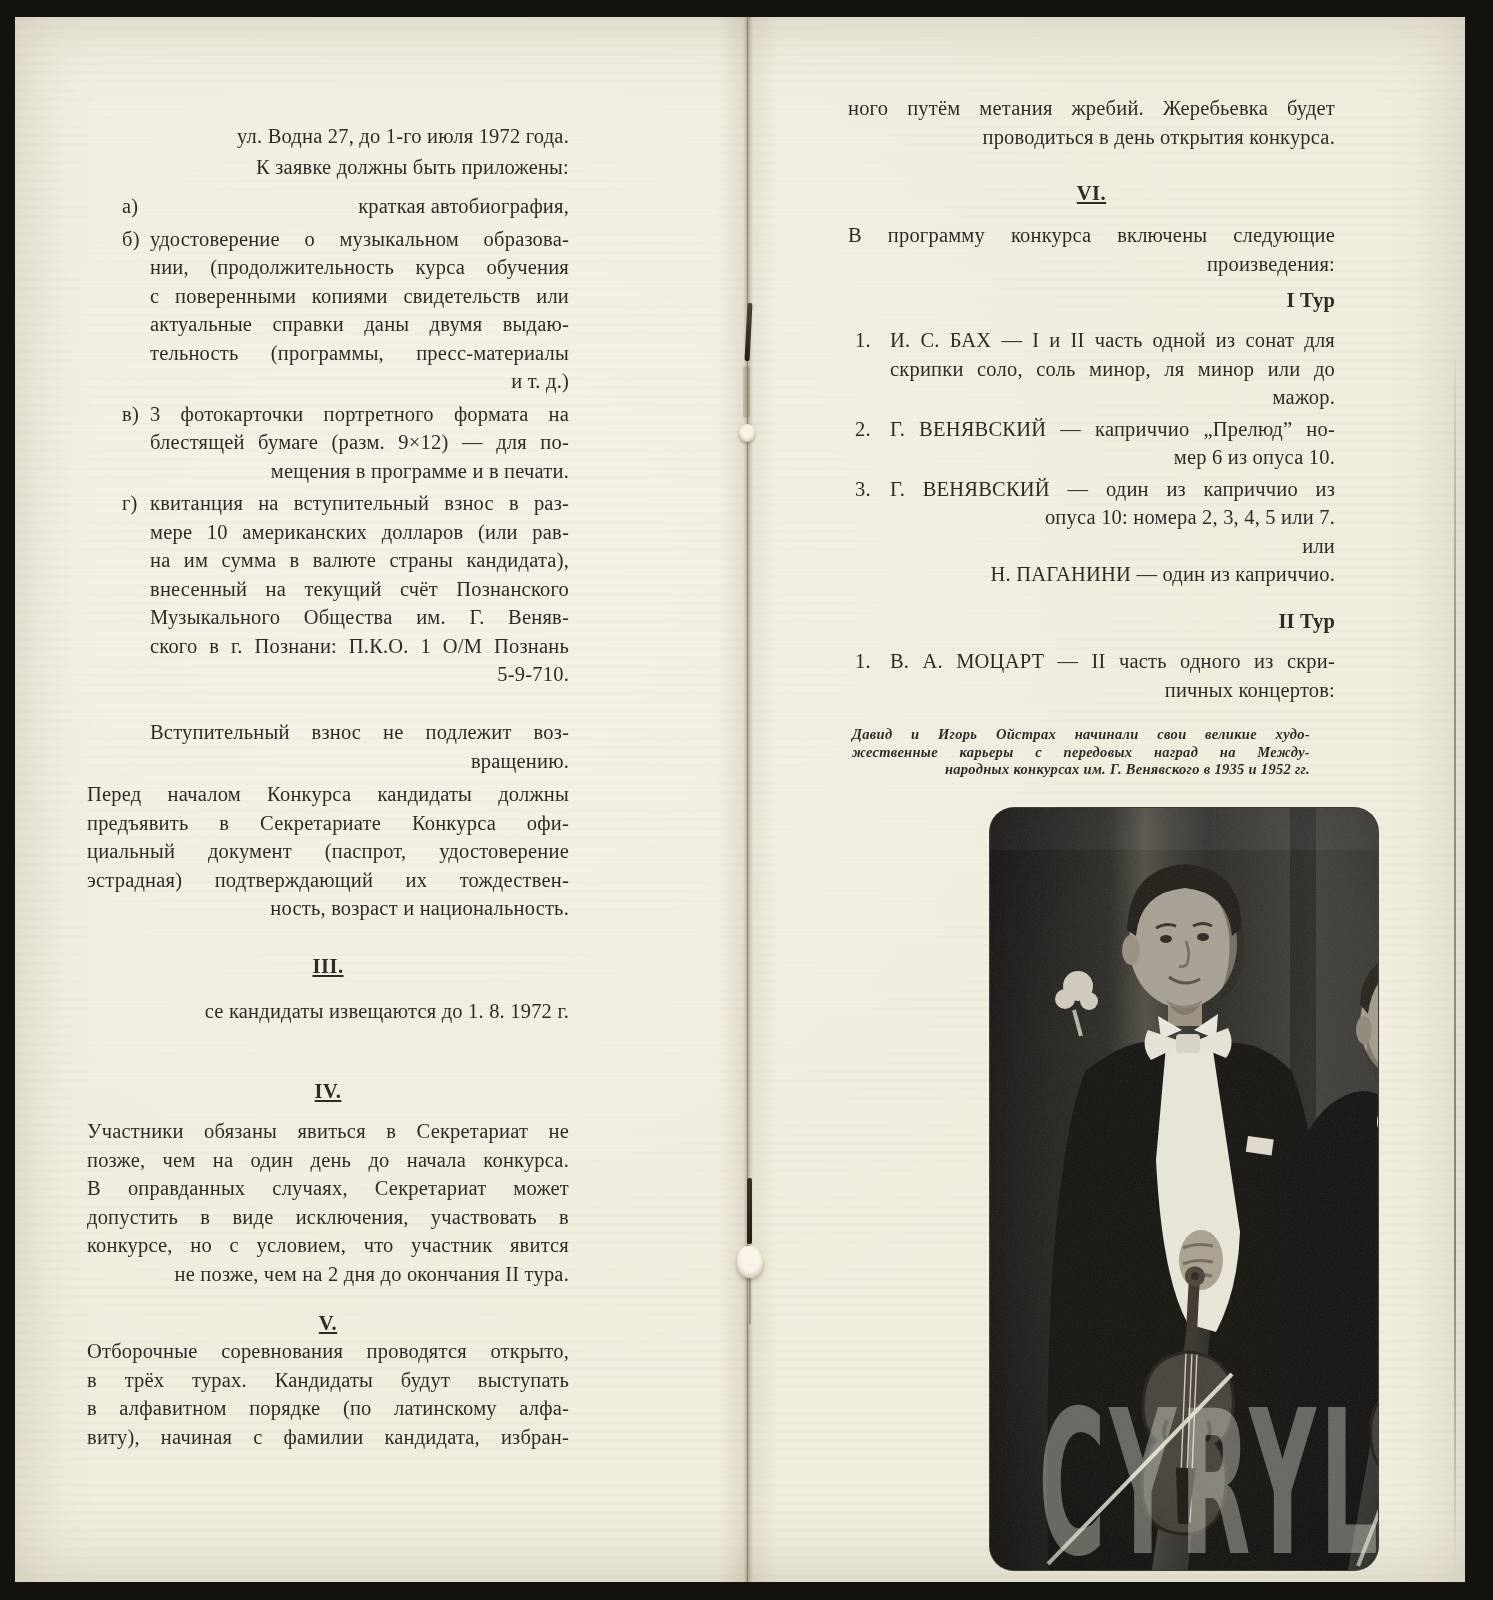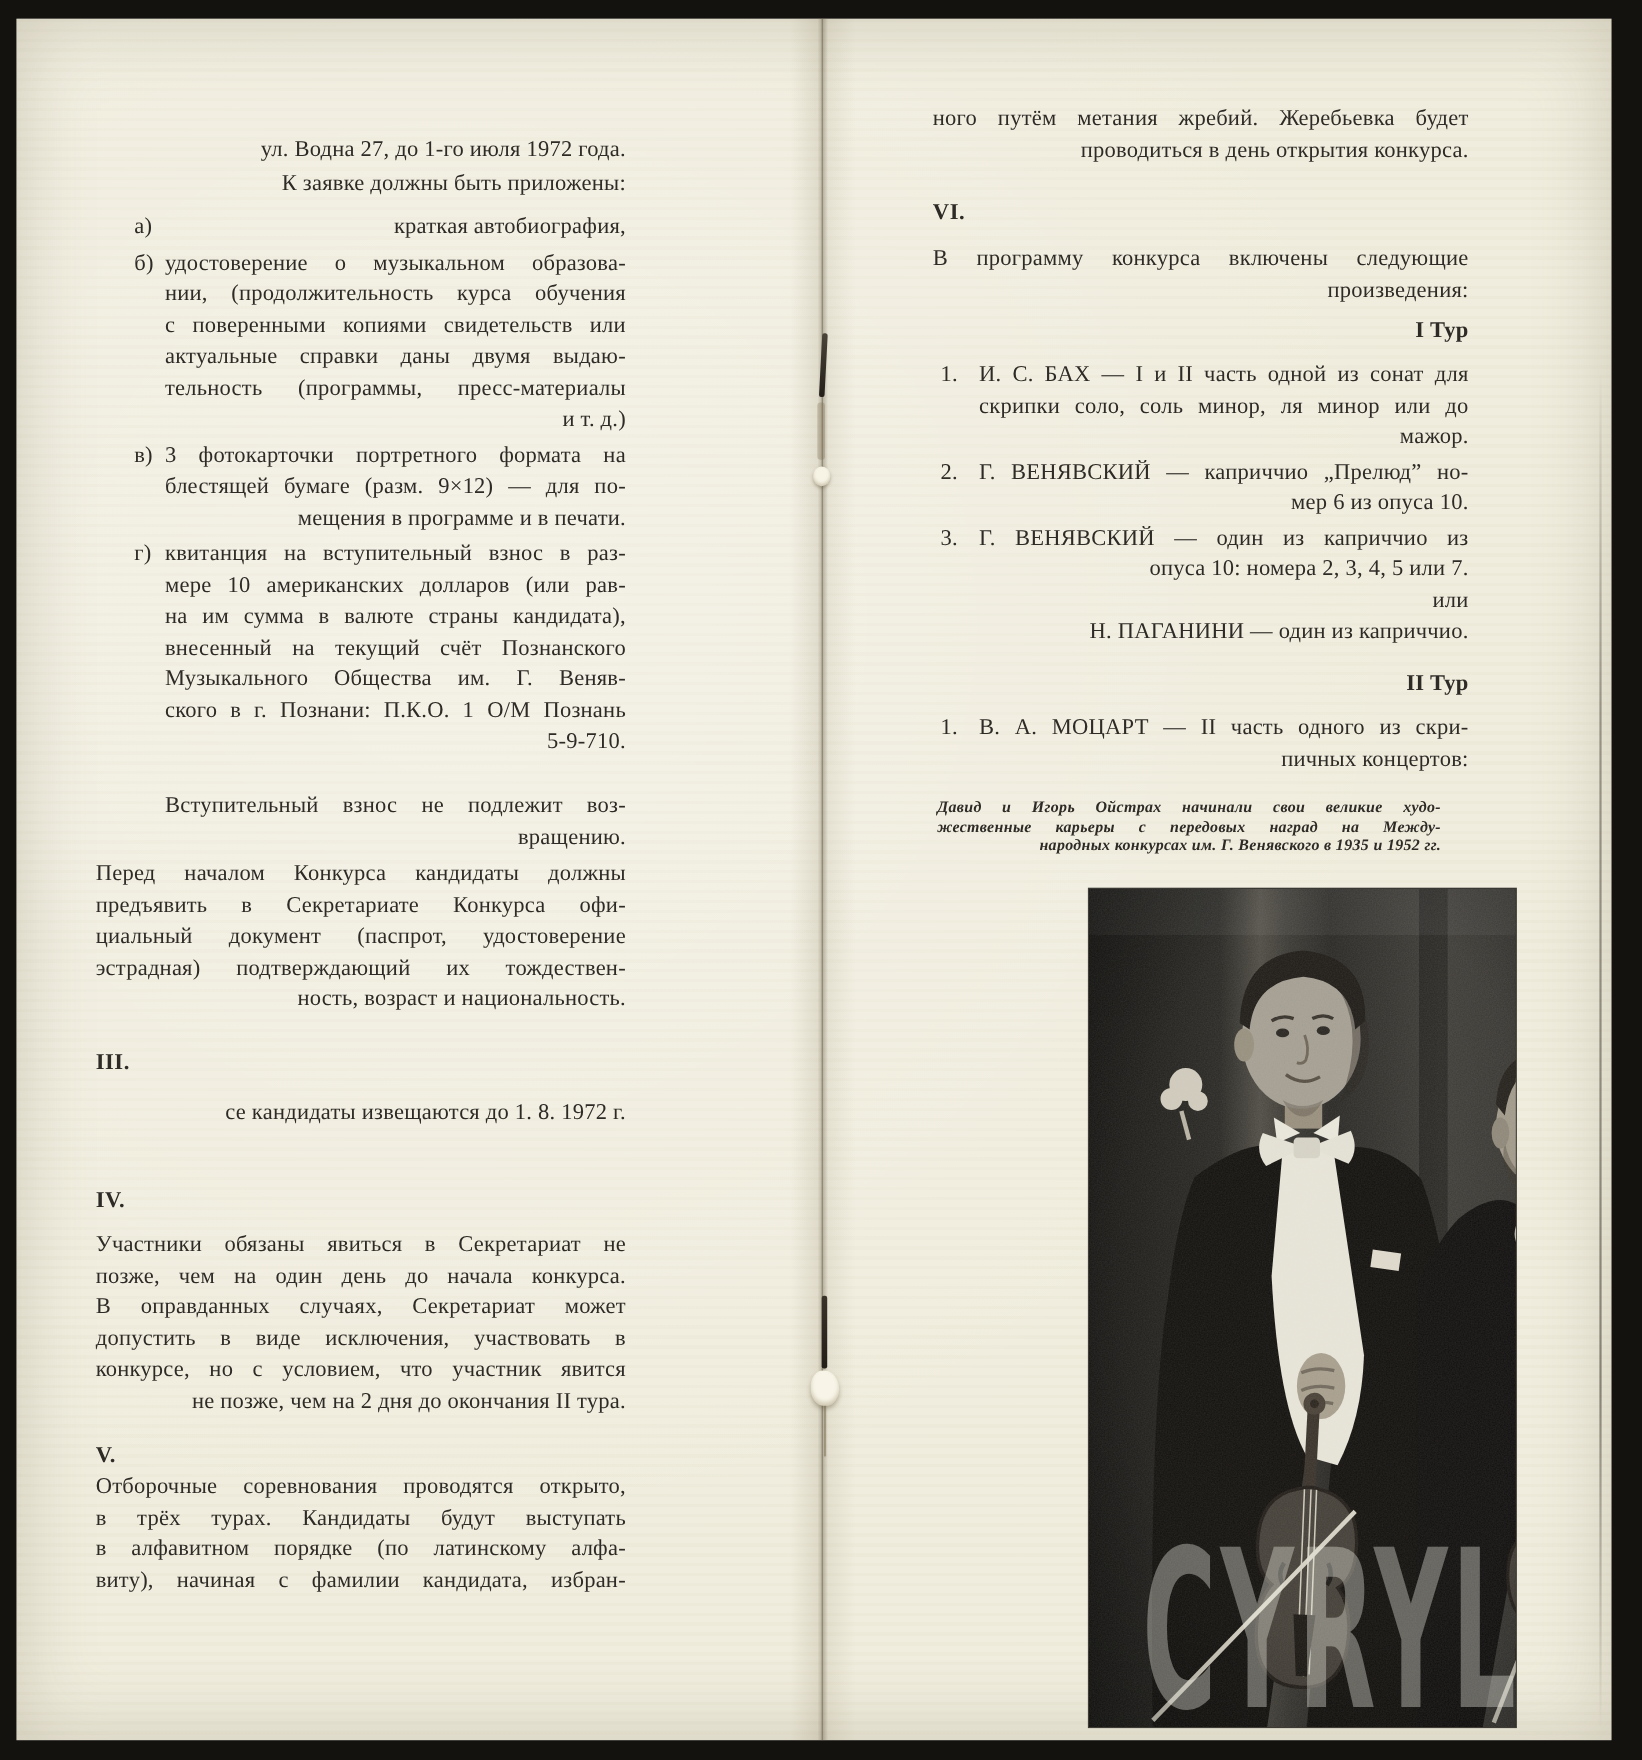--- a/index.html
+++ b/index.html
@@ -26,33 +26,33 @@
     box-shadow:0 3px 4px rgba(90,78,50,.35), inset 0 -3px 4px rgba(120,100,60,.3);}
   .staple2-tail{position:absolute;left:749px;top:1278px;width:2px;height:46px;background:rgba(110,95,65,.45);}
 
   .col{position:absolute;top:0;height:1328px;}
   .col-left{left:87px;width:482px;}
   .col-right{left:848px;width:487px;}
   .block{position:absolute;left:0;width:100%;font-size:20.5px;line-height:28.5px;letter-spacing:.2px;}
   .indent{left:63px;width:419px;}
   .tline{text-align:right;}
   .just{text-align:justify;text-align-last:justify;}
-  .heading{font-weight:bold;letter-spacing:.5px;}
+  .heading{font-weight:bold;text-align:center;letter-spacing:.5px;text-decoration:underline;}
   .subhead{font-weight:bold;text-align:right;}
   .list-item{position:relative;margin-bottom:4px;}
   .col-right .list-item{margin-bottom:3px;}
   .li-label{position:absolute;top:0;}
   .col-left .li-label{left:35px;}
   .col-left .li-body{margin-left:63px;}
   .col-right .li-label{left:7px;}
   .col-right .li-body{margin-left:42px;}
   .caption{left:4px;width:458px;font-size:14.5px;line-height:17.5px;font-style:italic;font-weight:bold;letter-spacing:.3px;}
 
   .photo{position:absolute;left:990px;top:808px;width:388px;height:762px;background:#24231f;overflow:hidden;
-    box-shadow:0 0 0 1px rgba(20,18,14,.8);}
+    box-shadow:0 0 0 1px rgba(20,18,14,.8);border-radius:24px;}
   .photo svg{display:block;}
   .wm{position:absolute;right:-4px;bottom:-14px;z-index:5;
     font-family:"DejaVu Sans","Liberation Sans",sans-serif;font-weight:bold;font-size:200px;line-height:1;
     color:rgba(235,233,224,0.38);transform:scaleX(.46);transform-origin:100% 100%;letter-spacing:8px;}
 </style>
 </head>
 <body>
 
 <div class="stage">
   <div class="paper">

